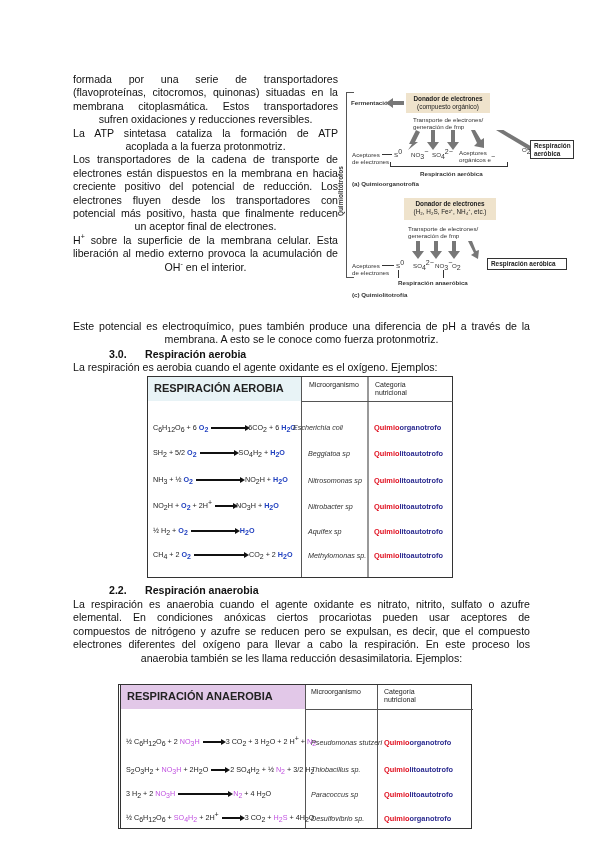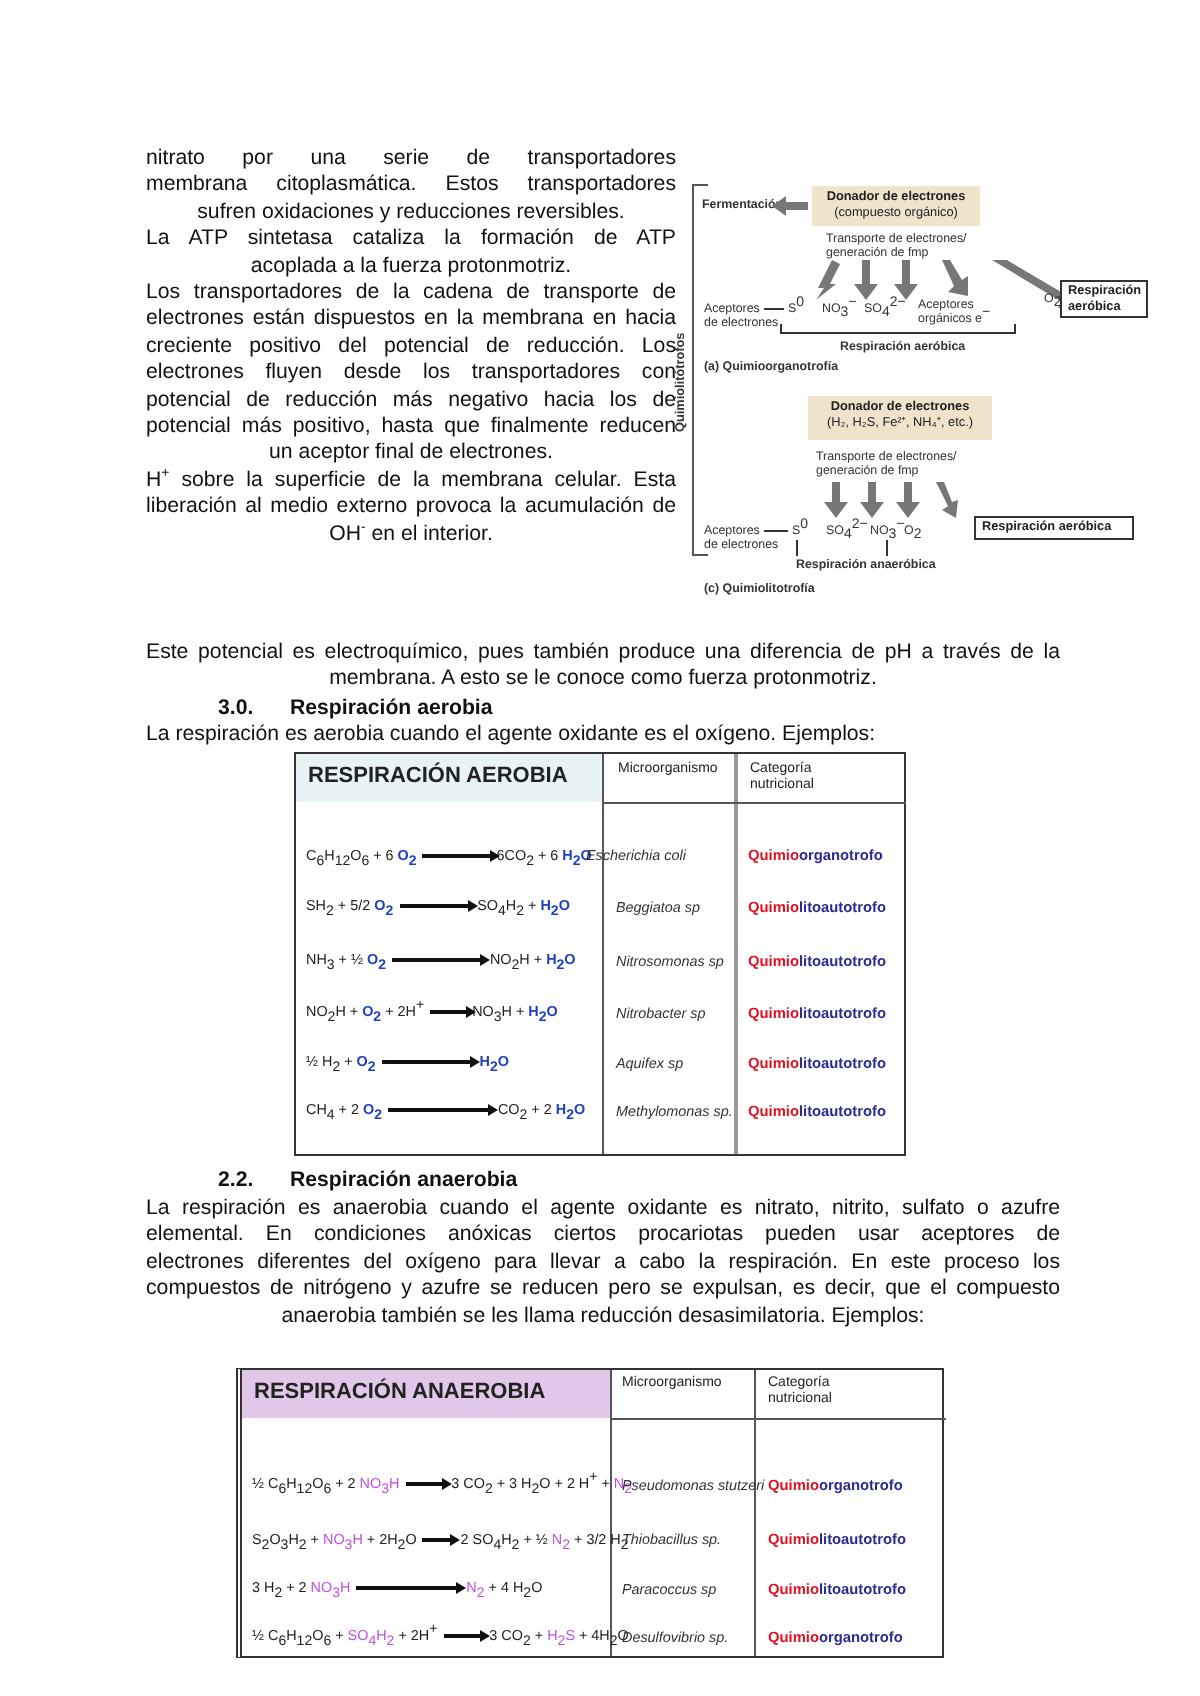--- a/index.html
+++ b/index.html
@@ -35,30 +35,30 @@
   .eq .arrow::after { content: ""; position: absolute; right: -3px; top: -2.5px; border-left: 5px solid #111; border-top: 3.5px solid transparent; border-bottom: 3.5px solid transparent; }
   .micro { position: absolute; font-size: 7.2px; font-style: italic; color: #333; white-space: nowrap; }
   .cat { position: absolute; font-size: 7.4px; font-weight: bold; white-space: nowrap; }
   .cat .q { color: #e01020; }
   .cat .rest { color: #2a2a8f; }
 </style>
 </head>
 <body>
 
 <div class="abs para" style="left:73px; top:73px; width:265px;">
-  <span class="jline">nitrato por una serie de transportadores</span>
+  <span class="jline">formada por una serie de transportadores</span>
+  <span class="jline">(flavoproteínas, citocromos, quinonas) situadas en la</span>
   <span class="jline">membrana citoplasmática. Estos transportadores</span>
   <span class="lline">sufren oxidaciones y reducciones reversibles.</span>
   <span class="jline">La ATP sintetasa cataliza la formación de ATP</span>
   <span class="lline">acoplada a la fuerza protonmotriz.</span>
   <span class="jline">Los transportadores de la cadena de transporte de</span>
   <span class="jline">electrones están dispuestos en la membrana en hacia</span>
   <span class="jline">creciente positivo del potencial de reducción. Los</span>
   <span class="jline">electrones fluyen desde los transportadores con</span>
-  <span class="jline">potencial de reducción más negativo hacia los de</span>
   <span class="jline">potencial más positivo, hasta que finalmente reducen</span>
   <span class="lline">un aceptor final de electrones.</span>
   <span class="jline"><span>H</span><sup>+</sup> <span>sobre la superficie de la membrana celular. Esta</span></span>
   <span class="jline">liberación al medio externo provoca la acumulación de</span>
   <span class="lline"><span>OH</span><sup>-</sup> <span>en el interior.</span></span>
 </div>
 
 <div class="abs diagram" style="left:336px; top:86px; width:240px; height:226px;">
 
   <div class="abs" style="left:10px; top:6px; width:8px; height:186px; border-left:1px solid #555; border-top:1px solid #555; border-bottom:1px solid #555;"></div>
@@ -176,22 +176,22 @@
   <div class="cat" style="left:226px; top:150px;"><span class="q">Quimio</span><span class="rest">litoautotrofo</span></div>
   <div class="cat" style="left:226px; top:174px;"><span class="q">Quimio</span><span class="rest">litoautotrofo</span></div>
 </div>
 
 <div class="abs heading" style="left:109px; top:584px;">
   <span class="num">2.2.</span><span>Respiración anaerobia</span>
 </div>
 <div class="abs para" style="left:73px; top:598px; width:457px;">
   <span class="jline">La respiración es anaerobia cuando el agente oxidante es nitrato, nitrito, sulfato o azufre</span>
   <span class="jline">elemental. En condiciones anóxicas ciertos procariotas pueden usar aceptores de</span>
+  <span class="jline">compuestos de nitrógeno y azufre se reducen pero se expulsan, es decir, que el compuesto</span>
   <span class="jline">electrones diferentes del oxígeno para llevar a cabo la respiración. En este proceso los</span>
-  <span class="jline">compuestos de nitrógeno y azufre se reducen pero se expulsan, es decir, que el compuesto</span>
   <span class="lline">anaerobia también se les llama reducción desasimilatoria. Ejemplos:</span>
 </div>
 
 <div class="rtable" style="left:118px; top:684px; width:354px; height:145px; border-left:3px double #333;">
   <div class="abs" style="left:0; top:0; width:184px; height:24px; background:#e2c8e8;"></div>
   <div class="hdr" style="left:6px; top:5px; font-size:11px;">RESPIRACIÓN ANAEROBIA</div>
   <div class="col-h" style="left:190px; top:3px;">Microorganismo</div>
   <div class="col-h" style="left:263px; top:3px;">
     <div>Categoría</div>
     <div>nutricional</div>

